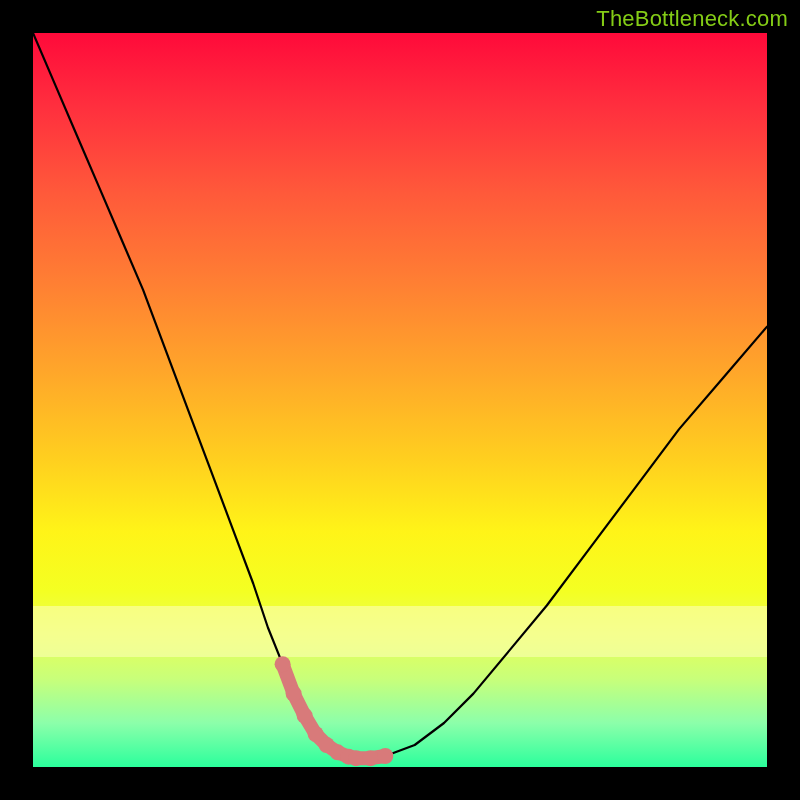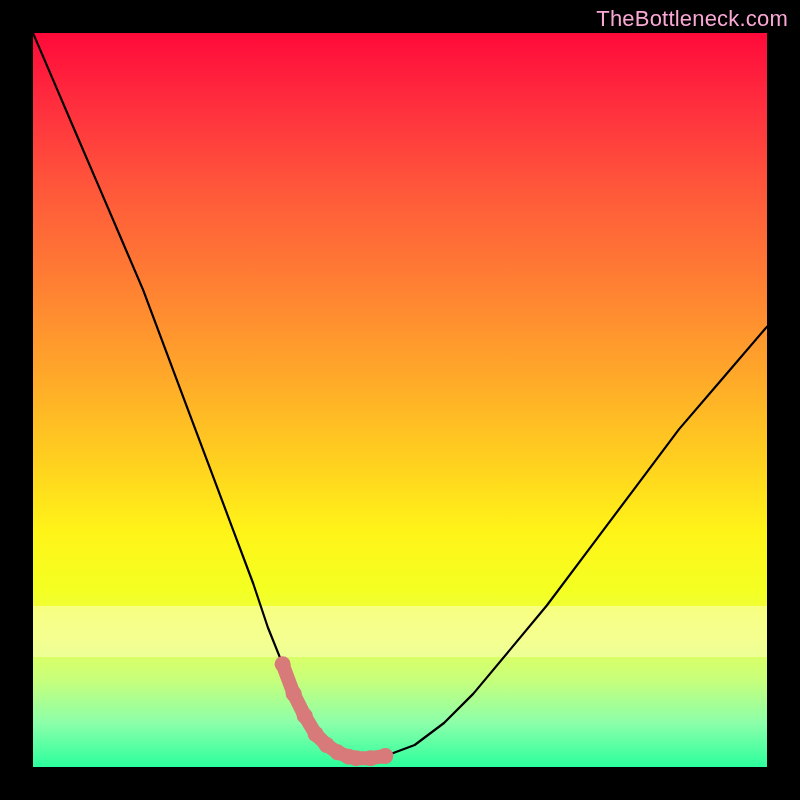--- a/index.html
+++ b/index.html
@@ -14,21 +14,21 @@
   .frame {
     position: relative;
     width: 800px;
     height: 800px;
     background: #000;
   }
   .attribution {
     position: absolute;
     top: 6px;
     right: 12px;
-    color: #f9a8d4;
+    color: #84cc16;
     font-size: 22px;
     font-weight: 500;
     letter-spacing: 0.2px;
   }
   .plot {
     position: absolute;
     left: 33px;
     top: 33px;
     width: 734px;
     height: 734px;

